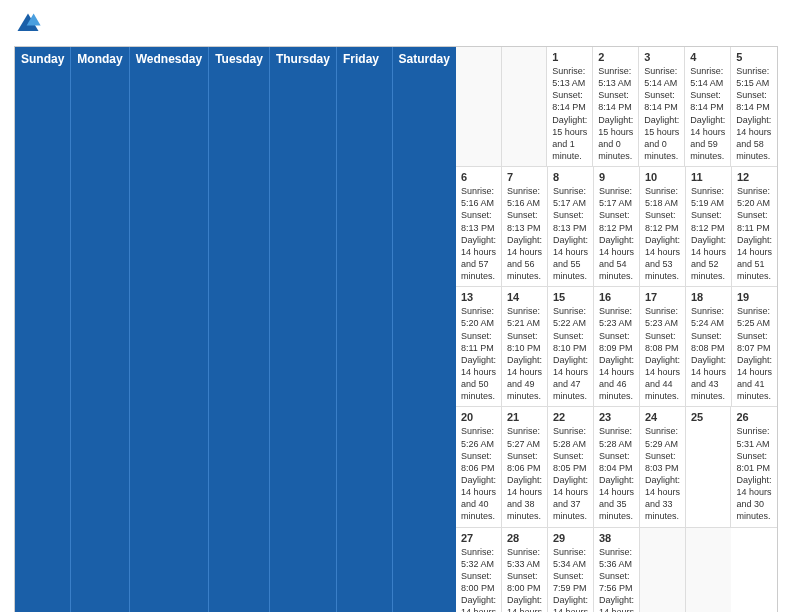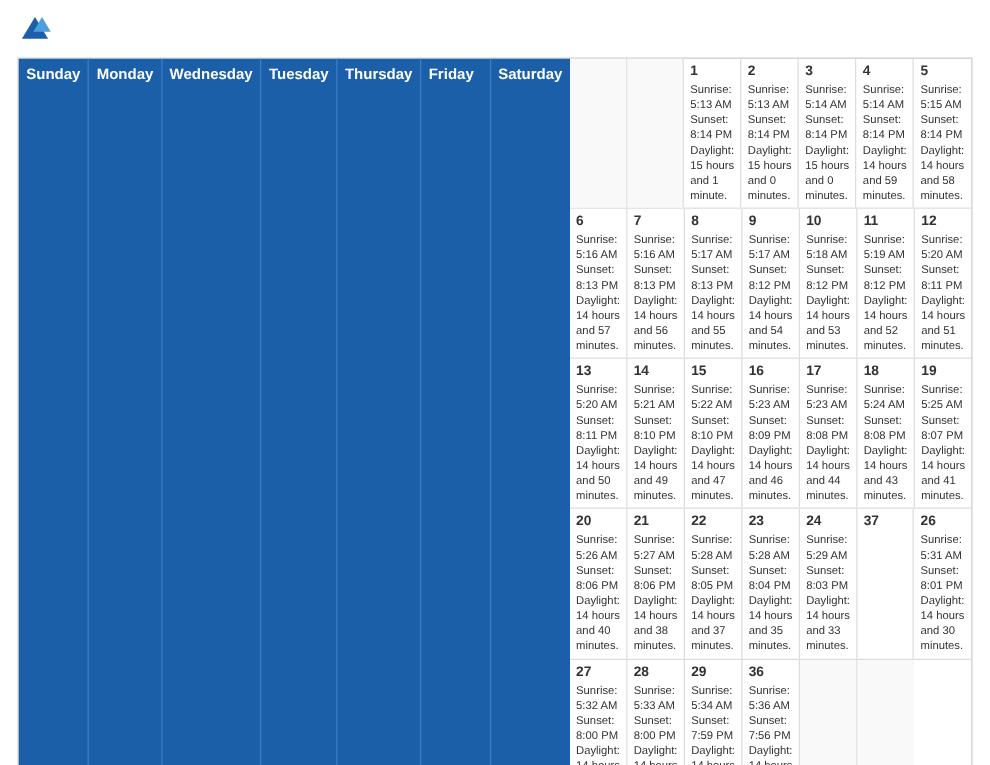--- a/index.html
+++ b/index.html
@@ -238,42 +238,42 @@
           </div>
           <div class="cal-cell">
             <div class="day-number">23</div>
             <div class="day-info">Sunrise: 5:28 AM<br>Sunset: 8:04 PM<br>Daylight: 14 hours and 35 minutes.</div>
           </div>
           <div class="cal-cell">
             <div class="day-number">24</div>
             <div class="day-info">Sunrise: 5:29 AM<br>Sunset: 8:03 PM<br>Daylight: 14 hours and 33 minutes.</div>
           </div>
           <div class="cal-cell">
-            <div class="day-number">37</div>
+            <div class="day-number">25</div>
           </div>
           <div class="cal-cell">
             <div class="day-number">26</div>
             <div class="day-info">Sunrise: 5:31 AM<br>Sunset: 8:01 PM<br>Daylight: 14 hours and 30 minutes.</div>
           </div>
         </div>
         <div class="cal-week">
           <div class="cal-cell">
             <div class="day-number">27</div>
             <div class="day-info">Sunrise: 5:32 AM<br>Sunset: 8:00 PM<br>Daylight: 14 hours and 28 minutes.</div>
           </div>
           <div class="cal-cell">
             <div class="day-number">28</div>
             <div class="day-info">Sunrise: 5:33 AM<br>Sunset: 8:00 PM<br>Daylight: 14 hours and 26 minutes.</div>
           </div>
           <div class="cal-cell">
             <div class="day-number">29</div>
             <div class="day-info">Sunrise: 5:34 AM<br>Sunset: 7:59 PM<br>Daylight: 14 hours and 24 minutes.</div>
           </div>
           <div class="cal-cell">
-            <div class="day-number">36</div>
+            <div class="day-number">38</div>
             <div class="day-info">Sunrise: 5:36 AM<br>Sunset: 7:56 PM<br>Daylight: 14 hours and 20 minutes.</div>
           </div>
           <div class="cal-cell empty"></div>
           <div class="cal-cell empty"></div>
         </div>
       </div>
   </div>
 </div>
 
 </body></html>

